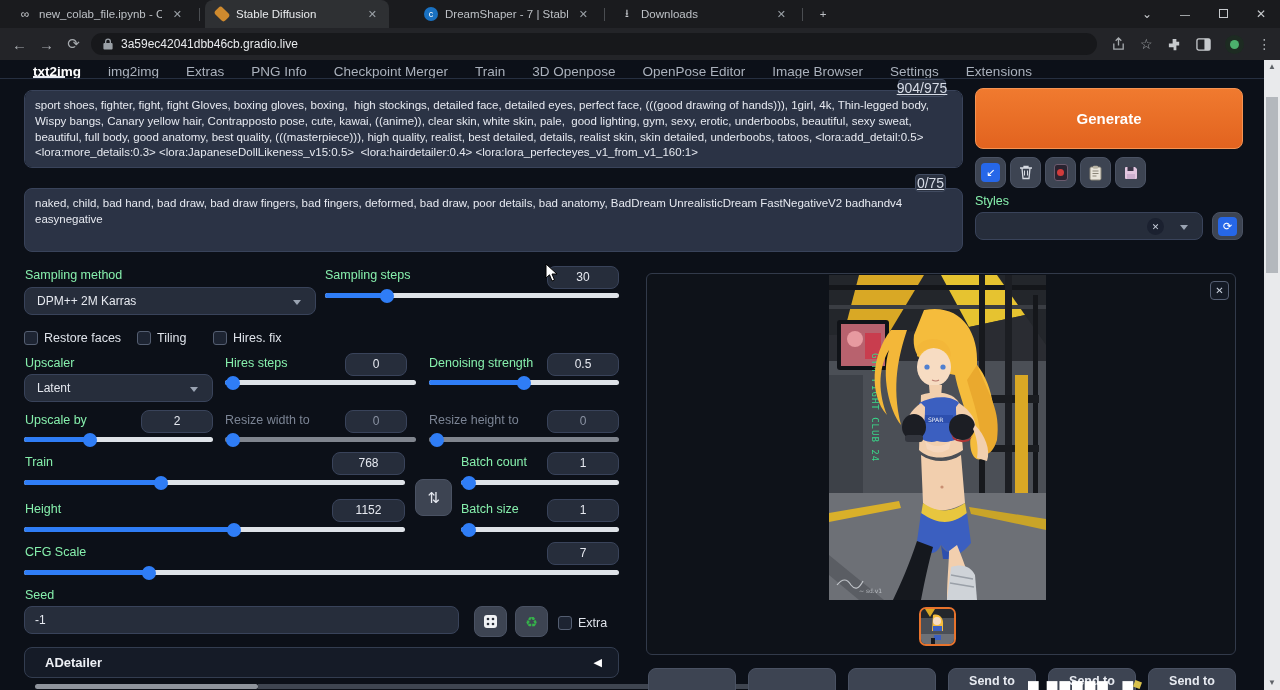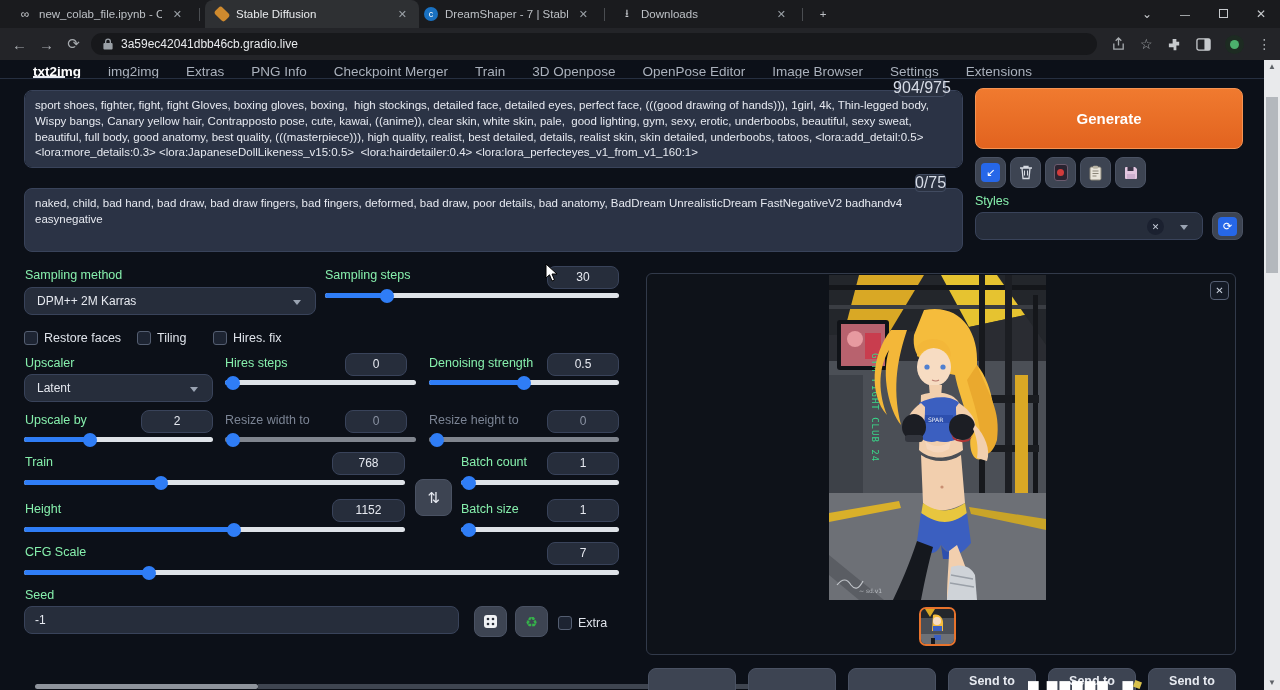--- a/index.html
+++ b/index.html
@@ -28,21 +28,21 @@
   .tb-ic { color:#a6aaae; margin-left:14px; display:flex; align-items:center; }
 
   
   #page { left:0; top:60px; width:1264px; height:630px; background:#0c1018; }
   #gtabs { display:flex; gap:27px; padding:4px 0 0 33px; font-size:13.5px; color:#aab1bc; height:19px; }
   #gtabs .gt.active { color:#fff; font-weight:bold; }
   #tabline { left:0; top:78px; width:1264px; height:1px; background:#262f40; }
   #txt2img-underline { left:33px; top:76px; width:32px; height:2px; background:#e7eaf0; }
 
   .counter { position:absolute; background:#2a3140; border:1px solid #414b60; border-radius:4px;
-    color:#d7dce6; font-size:16px; display:flex; align-items:center; justify-content:center; z-index:3; }
+    color:#d7dce6; font-size:14px; display:flex; align-items:center; justify-content:center; z-index:3;text-decoration:underline; }
 
   textarea.prompt { position:absolute; background:#2b3345; border:1px solid #39435a; border-radius:8px;
     color:#e6e9f0; font-size:11.5px; line-height:15.8px; padding:7px 10px; resize:none;
     font-family:"Liberation Sans",sans-serif; outline:none; }
 
   
   #generate { left:975px; top:88px; width:268px; height:61px; border-radius:8px;
     background:linear-gradient(#f07a2f,#e2631f); color:#fff; font-weight:bold; font-size:15px;
     display:flex; align-items:center; justify-content:center; border:1px solid #f59352; }
   .toolbtn { position:absolute; top:157px; width:31px; height:31px; border-radius:8px; background:#3d4452;
@@ -113,21 +113,21 @@
 
 <div id="screen">
 
   <div class="abs" id="tabstrip">
     <div class="btab" style="left:8px;width:186px;">
       <span class="favicon" style="color:#c3c6ca;font-size:12px;">∞</span>
       <span class="title">new_colab_file.ipynb - Colaborat</span>
       <span class="x">✕</span>
     </div>
     <div class="tabsep" style="left:199px;"></div>
-    <div class="btab active" style="left:205px;width:214px;">
+    <div class="btab active" style="left:205px;width:184px;">
       <span class="favicon" style="background:#cf8a2e;transform:rotate(45deg);width:10px;height:10px;"></span>
       <span class="title">Stable Diffusion</span>
       <span class="x">✕</span>
     </div>
     <div class="btab" style="left:414px;width:186px;">
       <span class="favicon" style="background:#1971c2;border-radius:50%;color:#fff;">c</span>
       <span class="title">DreamShaper - 7 | Stable Diffusio</span>
       <span class="x">✕</span>
     </div>
     <div class="tabsep" style="left:604px;"></div>
@@ -346,20 +346,24 @@
         <circle cx="5" cy="10" r="1.3" fill="#2b303b"></circle>
         <circle cx="10" cy="10" r="1.3" fill="#2b303b"></circle>
       </svg>
   </div>
   <div class="seedbtn" style="left:515px;color:#35b24a;">
     <span>♻</span>
   </div>
   <div class="cb" style="left:558px;top:616px;"></div>
   <div class="cb-label" style="left:578px;top:616px;">Extra</div>
 
+  <div class="abs" id="adetailer">
+    <span class="lbl">ADetailer</span>
+    <span class="arr">◀</span>
+  </div>
   <div class="abs" id="hbar-track"></div>
   <div class="abs" id="hbar-thumb"></div>
 
   <div class="abs" id="result"></div>
   <svg class="abs" id="genimg" viewBox="0 0 217 325">
     <rect width="217" height="325" fill="#4b4f56"></rect>
     <rect width="217" height="86" fill="#23262b"></rect>
     <polygon points="30,0 95,0 60,58 18,46" fill="#d9a825"></polygon>
     <polygon points="112,0 168,0 196,40 140,52" fill="#e6c330"></polygon>
     <polygon points="60,58 140,52 196,40 217,70 217,86 0,86 0,60" fill="#2b2e34" opacity="0.85"></polygon>

